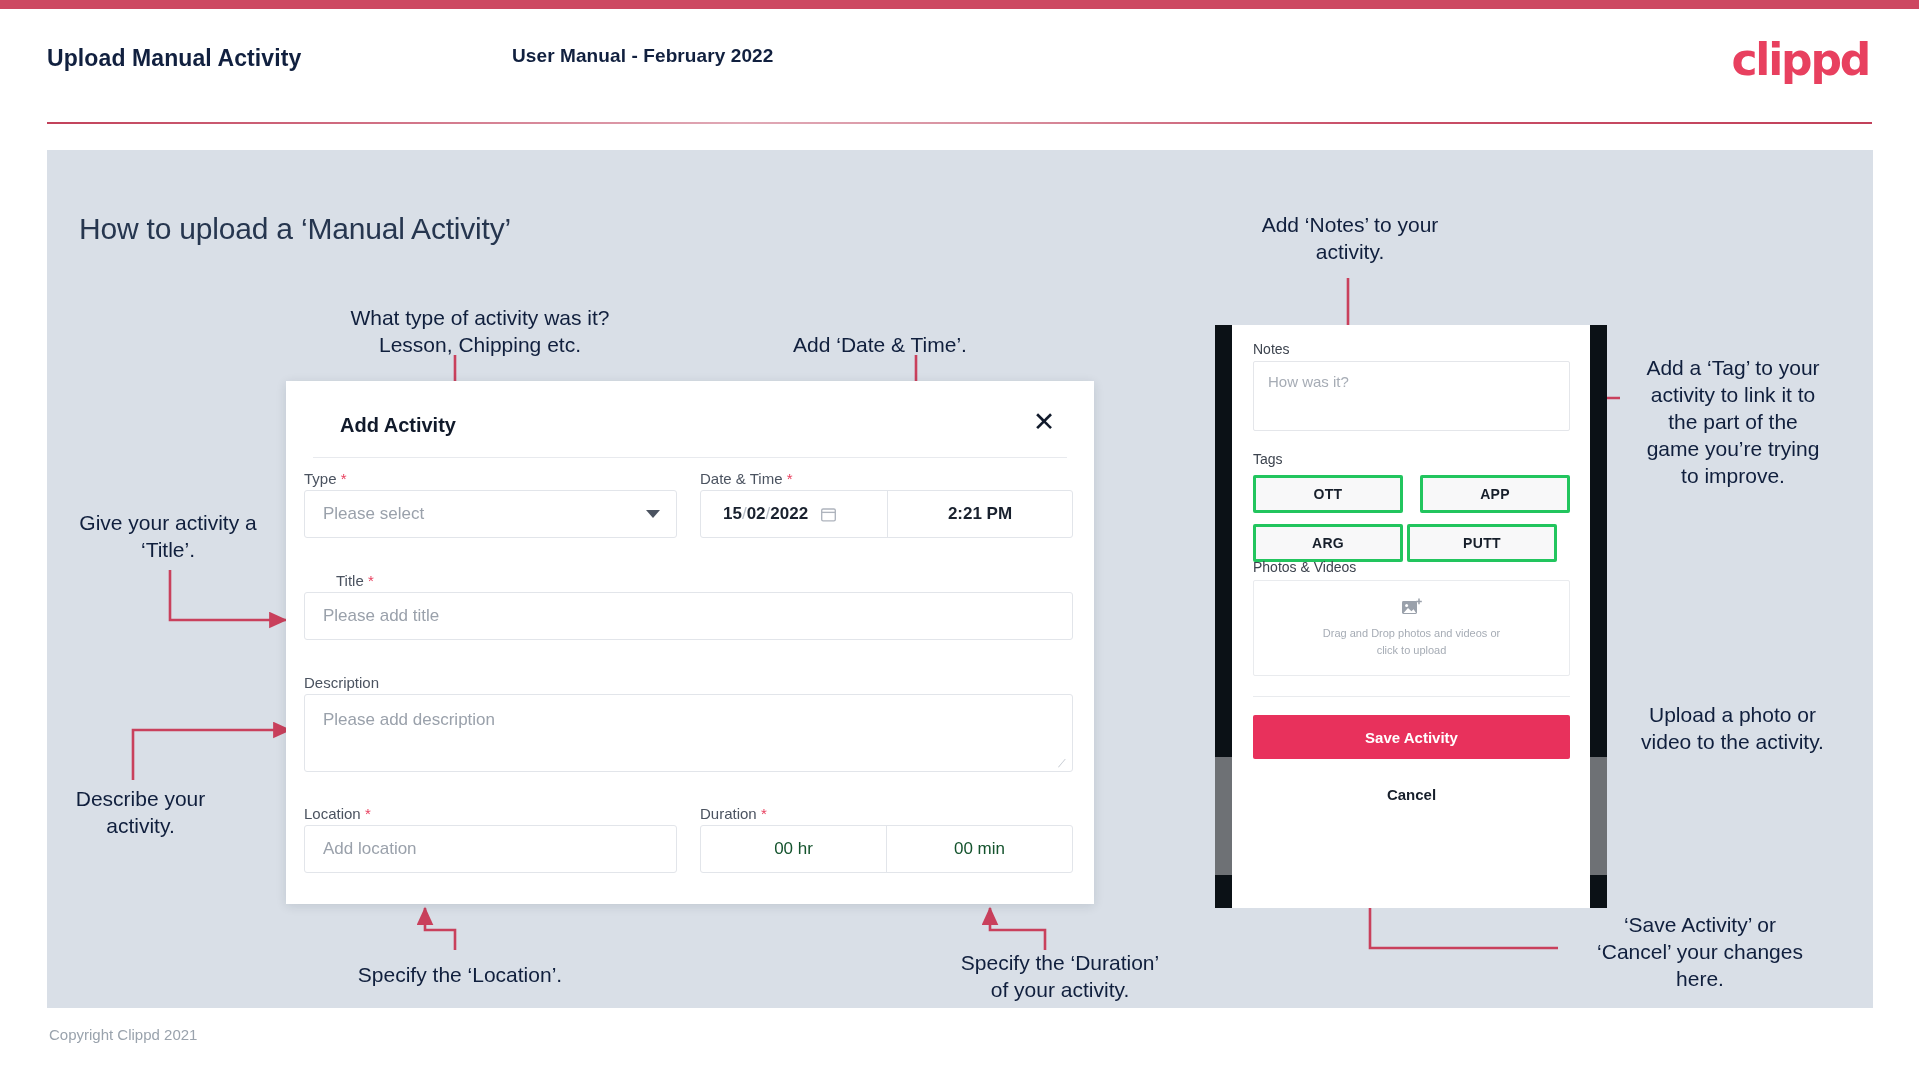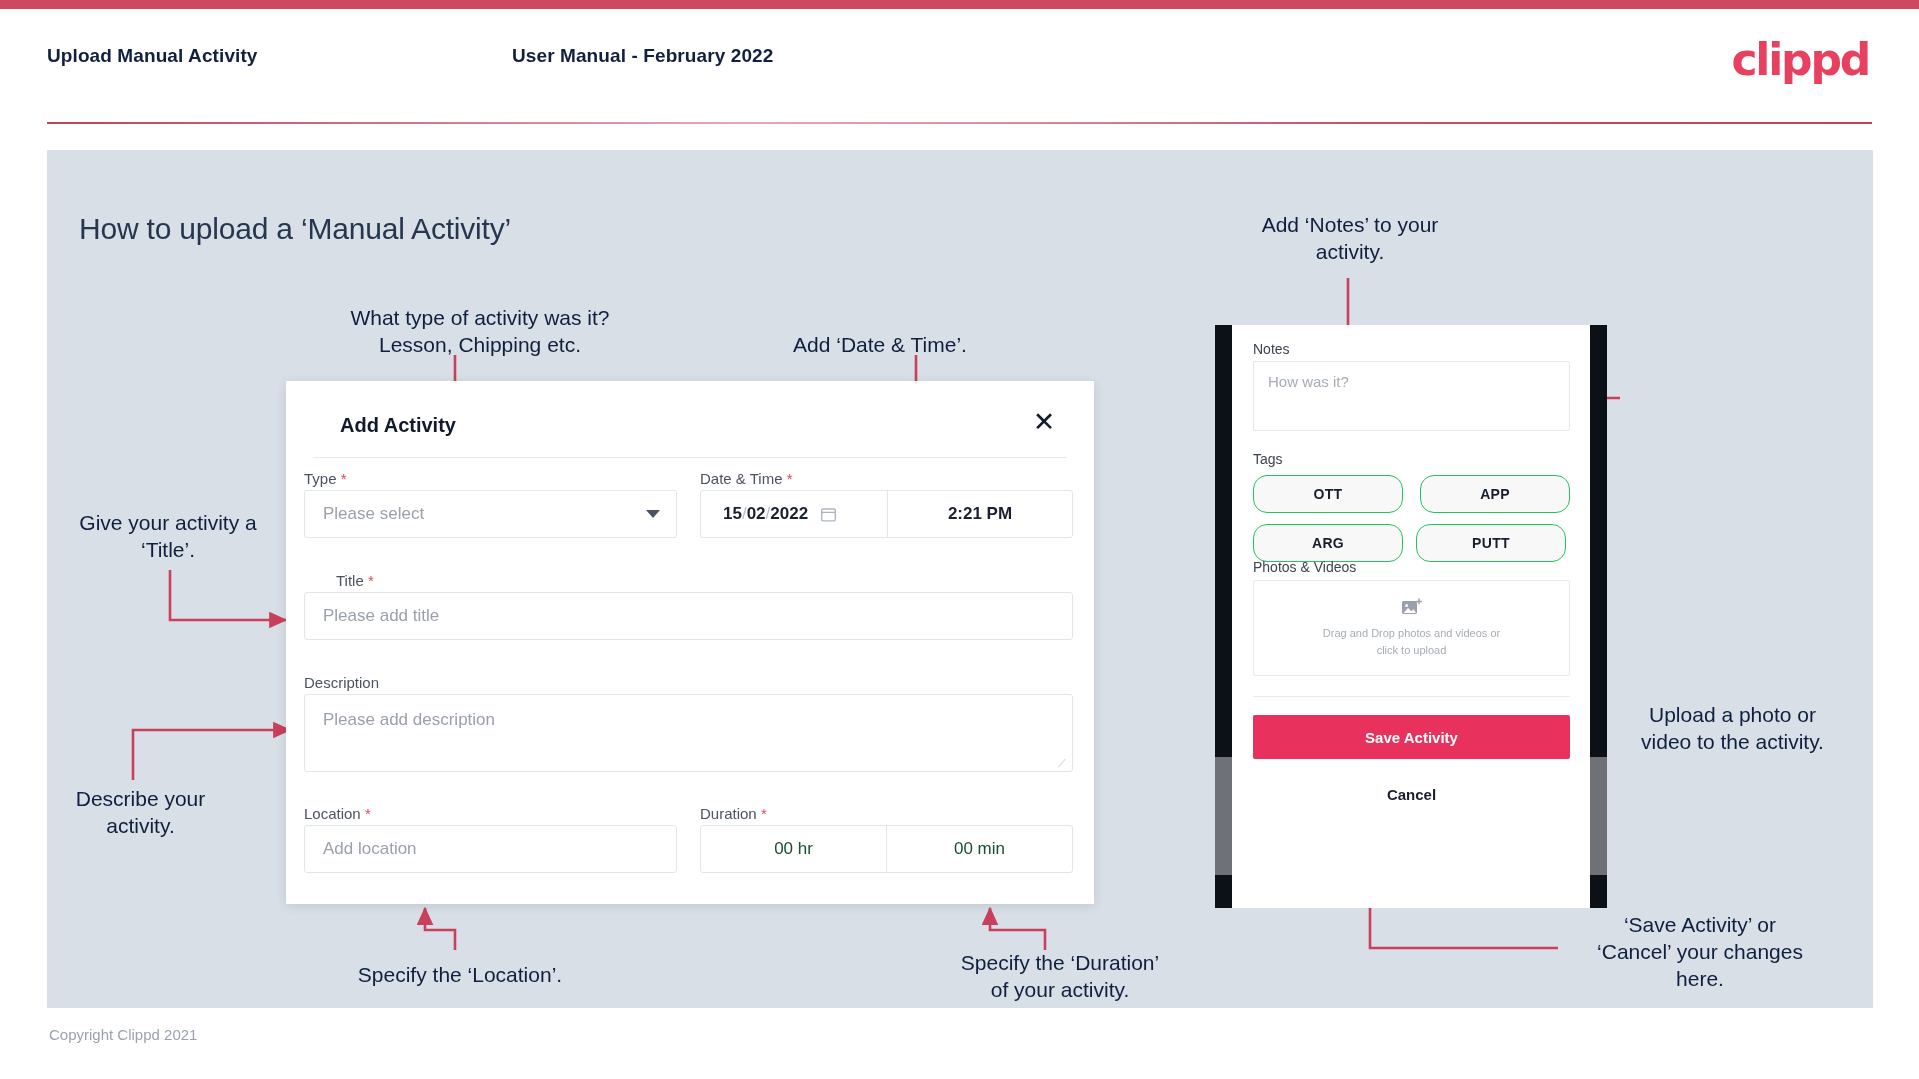--- a/index.html
+++ b/index.html
@@ -16,21 +16,21 @@
   }
   
   .top-accent {
     position: absolute; left: 0; top: 0;
     width: 1919px; height: 9px;
     background: #cd4861;
   }
   
   .hdr-title {
     position: absolute; left: 47px; top: 45px;
-    font-size: 19px; font-weight: 700; color: #11203f;
+    font-size: 23px; font-weight: 700; color: #11203f;
     letter-spacing: .1px;
   }
   .hdr-sub {
     position: absolute; left: 512px; top: 45px;
     font-size: 19px; font-weight: 700; color: #11203f;
     letter-spacing: .1px;
   }
   .brand-logo {
     position: absolute; right: 50px; top: 38px;
     font-size: 44px; font-weight: 800; color: #e8405f;
@@ -179,21 +179,21 @@
   }
   .ph-inp {
     position: absolute;
     border: 1px solid #e4e6ea; border-radius: 2px;
     background: #fff;
     font-size: 15px; color: #a6acb5;
     padding: 11px 14px 0 14px;
   }
   .tag-btn {
     position: absolute;
-    border: 1px solid #22c55e; border-radius: 14px;
+    border: 3px solid #22c55e; border-radius: 2px;
     background: #f8f8f9;
     display: flex; align-items: center; justify-content: center;
     font-size: 14px; font-weight: 700; color: #171f2b;
     letter-spacing: .3px;
   }
   .drop-zone {
     position: absolute; left: 21px; top: 255px;
     width: 317px; height: 96px;
     border: 1px solid #e9ebee; border-radius: 2px;
     background: #fff;
@@ -272,20 +272,21 @@
     </g>
   </svg>
 
   <div class="anno center" style="left:325px; top:305px; width:310px;">What type of activity was it?<br>Lesson, Chipping etc.</div>
   <div class="anno center" style="left:760px; top:332px; width:240px;">Add ‘Date &amp; Time’.</div>
   <div class="anno center" style="left:38px; top:510px; width:260px;">Give your activity a<br>‘Title’.</div>
   <div class="anno center" style="left:38px; top:786px; width:205px;">Describe your<br>activity.</div>
   <div class="anno center" style="left:320px; top:962px; width:280px;">Specify the ‘Location’.</div>
   <div class="anno center" style="left:930px; top:950px; width:260px;">Specify the ‘Duration’<br>of your activity.</div>
   <div class="anno center" style="left:1235px; top:212px; width:230px;">Add ‘Notes’ to your<br>activity.</div>
+  <div class="anno center" style="left:1618px; top:355px; width:230px;">Add a ‘Tag’ to your<br>activity to link it to<br>the part of the<br>game you’re trying<br>to improve.</div>
   <div class="anno center" style="left:1555px; top:912px; width:290px;">‘Save Activity’ or<br>‘Cancel’ your changes<br>here.</div>
   <div class="anno center" style="left:1615px; top:702px; width:235px;">Upload a photo or<br>video to the activity.</div>
 
   <div class="dialog">
     <div class="dlg-title">Add Activity</div>
     <div class="dlg-close">✕</div>
     <div class="dlg-rule"></div>
   </div>
 
   <div class="fld-label" style="left:304px; top:470px;">
@@ -360,21 +361,21 @@
       <div class="ph-label" style="left:21px; top:16px;">Notes</div>
       <div class="ph-inp" style="left:21px; top:36px; width:317px; height:70px;">
         <span>How was it?</span>
       </div>
 
       <div class="ph-label" style="left:21px; top:126px;">Tags</div>
 
       <div class="tag-btn" style="left:21px; top:150px; width:150px; height:38px;">OTT</div>
       <div class="tag-btn" style="left:188px; top:150px; width:150px; height:38px;">APP</div>
       <div class="tag-btn" style="left:21px; top:199px; width:150px; height:38px;">ARG</div>
-      <div class="tag-btn" style="left:184px; top:199px; width:150px; height:38px;">PUTT</div>
+      <div class="tag-btn" style="left:175px; top:199px; width:150px; height:38px;">PUTT</div>
 
       <div class="ph-label" style="left:21px; top:234px;">Photos &amp; Videos</div>
 
       <div class="drop-zone">
         <svg width="22" height="20" viewBox="0 0 22 20">
           <rect x="1" y="3" width="15" height="13" rx="1.4" fill="#9aa1ab"></rect>
           <circle cx="5.6" cy="7.4" r="1.5" fill="#ffffff"></circle>
           <path d="M2.6,15 L7,10 L10.4,13.2 L12.6,11.2 L15,15 z" fill="#ffffff"></path>
           <path d="M18,0.6 L18,6.2 M15.2,3.4 L20.8,3.4" stroke="#9aa1ab" stroke-width="1.5" fill="none"></path>
         </svg>

